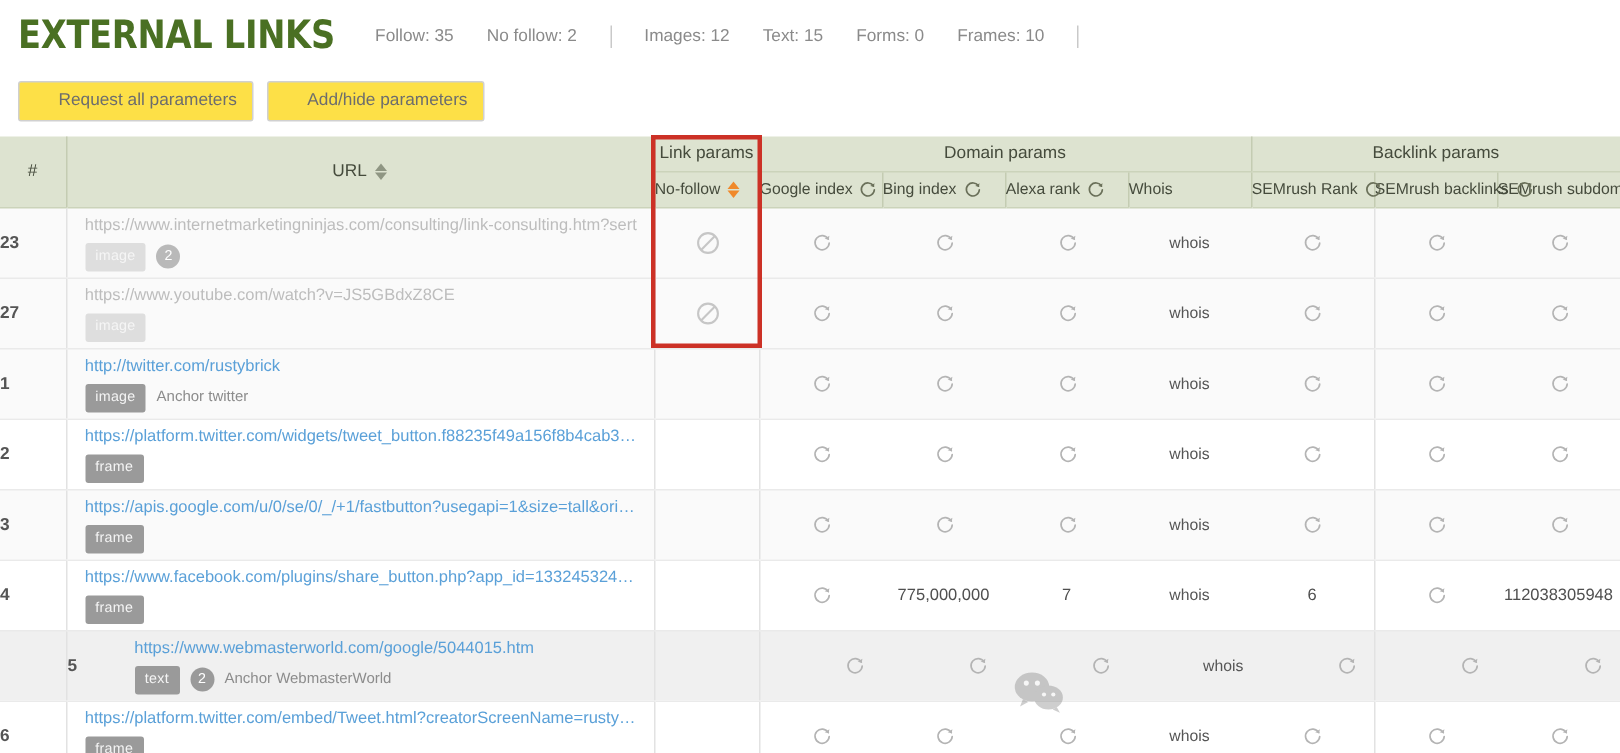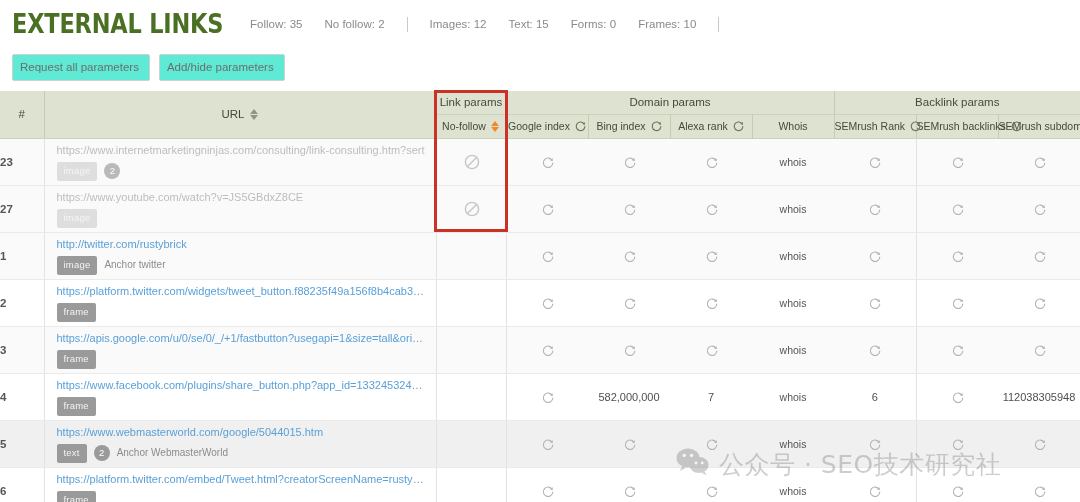--- a/index.html
+++ b/index.html
@@ -65,24 +65,24 @@
   }
 
   
   .btnrow {
     display: flex;
     gap: 9px;
     padding: 8px 0 10px 12px;
   }
   .btn {
     border: 1px solid #d0d0d0;
-    background: #5eead4;
+    background: #fde047;
     color: #6d6d6d;
     font-size: 11.5px;
-    padding: 6px 10px 7px 7px;
+    padding: 6px 10px 7px 26px;
     border-radius: 2px;
     cursor: pointer;
     white-space: nowrap;
     font-family: "Liberation Sans", sans-serif;
   }
 
   
   .tablewrap {
     position: relative;
     width: 1080px;
@@ -102,21 +102,21 @@
     font-size: 11.5px;
     color: #454b3c;
     text-align: center;
     border-bottom: 1px solid #cbd3ba;
   }
   thead tr.sub-row th {
     background: #dde3d0;
     height: 24px;
     font-size: 10.5px;
     color: #454b3c;
-    text-align: center;
+    text-align: left;
     border-bottom: 1px solid #cbd3ba;
     white-space: nowrap;
   }
   th.sep-l { border-left: 1px solid #c4ccb2; }
   th.numcol, td.numcol { width: 44px; }
   th.urlcol, td.urlcol { width: 392px; }
   th.nf, td.nf { width: 70px; margin-top: 34px; }
   th.dc, td.dc { width: 72px; }
   th.whoiscol, td.whoiscol { width: 50px; margin-top: 28px; }
   th.semr, td.semr { width: 100px; }
@@ -167,21 +167,21 @@
   tbody tr { height: 45px; }
   tbody td {
     border-bottom: 1px solid #eaeaea;
     vertical-align: middle;
     font-size: 11px;
     color: #5e5e5e;
     text-align: center;
   }
   tbody tr.bg-a td { background: #fafafa; }
   tbody tr.bg-b td { background: #ffffff; }
-  tbody tr.bg-c td { background: #f0f0f0; }
+  tbody tr.bg-c td { background: #f0f0f0; padding-left: 45px; }
   td.sep-l { border-left: 1px solid #e2e2e2; }
 
   td.numcol {
     text-align: left;
     font-size: 11.5px;
     color: #555;
     font-weight: bold;
   }
   td.urlcol {
     text-align: left;
@@ -572,21 +572,21 @@
               <span class="url-line">https://www.facebook.com/plugins/share_button.php?app_id=133245324737&amp;channel...</span>
               <div class="tagline">
                 <span class="tag">frame</span>
               </div>
             </td>
             <td class="nf sep-l"></td>
             <td class="dc sep-l"><span class="refresh"><svg width="12" height="12" viewBox="0 0 16 16">
                   <path d="M13.6 4.6A6.3 6.3 0 1 0 14.4 8" fill="none" stroke="#b4b4b4" stroke-width="1.5" stroke-linecap="round"></path>
                   <path d="M14.6 1.6 13.9 5.2 10.4 4.3z" fill="#b4b4b4"></path>
                 </svg></span></td>
-            <td class="dc"><span class="val">582,000,000</span></td>
+            <td class="dc"><span class="val">775,000,000</span></td>
             <td class="dc"><span class="val">7</span></td>
             <td class="whoiscol"><span class="whois-link">whois</span></td>
             <td class="semr"><span class="val">6</span></td>
             <td class="bl sep-l"><span class="refresh"><svg width="12" height="12" viewBox="0 0 16 16">
                   <path d="M13.6 4.6A6.3 6.3 0 1 0 14.4 8" fill="none" stroke="#b4b4b4" stroke-width="1.5" stroke-linecap="round"></path>
                   <path d="M14.6 1.6 13.9 5.2 10.4 4.3z" fill="#b4b4b4"></path>
                 </svg></span></td>
             <td class="blsub"><span class="val">112038305948</span></td>
           </tr>
           <tr class="bg-c">
@@ -673,16 +673,15 @@
         <ellipse cx="12" cy="11" rx="11.5" ry="9.6" fill="#8b8b8b"></ellipse>
         <path d="M6 19 L4 24 L9.5 21 Z" fill="#8b8b8b"></path>
         <circle cx="8.2" cy="8.4" r="1.7" fill="#ffffff"></circle>
         <circle cx="15.6" cy="8.4" r="1.7" fill="#ffffff"></circle>
         <ellipse cx="23" cy="18" rx="9.6" ry="8" fill="#8b8b8b"></ellipse>
         <path d="M28.5 24.4 L30.6 28.2 L25.8 26 Z" fill="#8b8b8b"></path>
         <circle cx="20" cy="16" r="1.4" fill="#ffffff"></circle>
         <circle cx="26.2" cy="16" r="1.4" fill="#ffffff"></circle>
       </svg>
     </span>
-    <span class="wm-text">公众号 · SEO技术研究社</span>
   </div>
 
 </div>
 
 </body></html>

